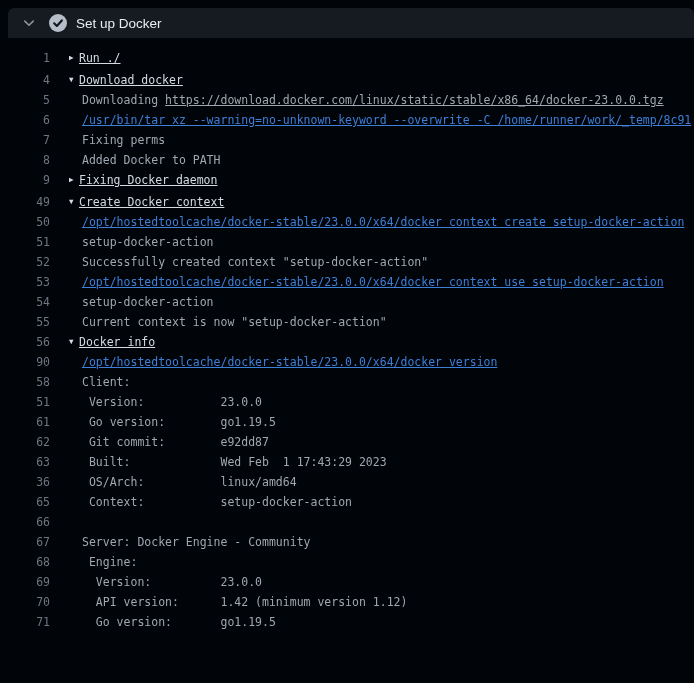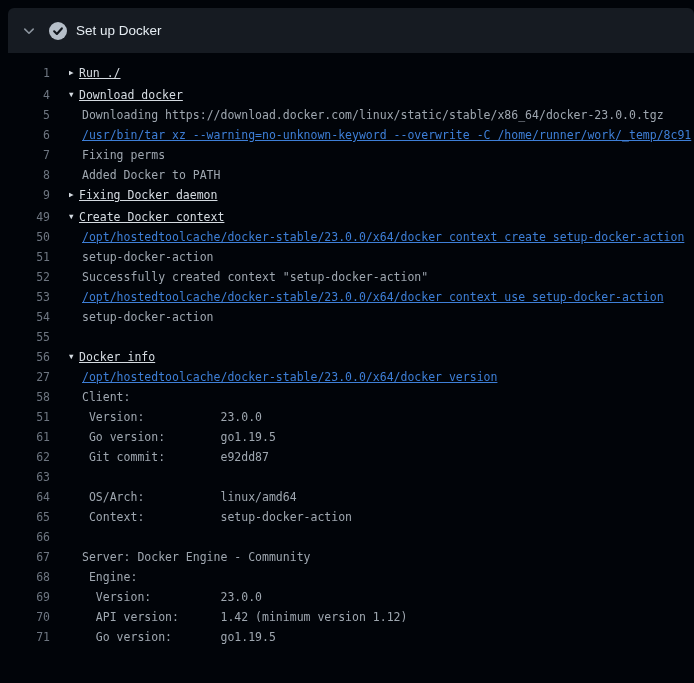--- a/index.html
+++ b/index.html
@@ -6,21 +6,21 @@
     margin: 0;
     padding: 0;
     width: 694px;
     height: 683px;
     background: #010409;
     overflow: hidden;
     font-family: "DejaVu Sans Mono", monospace;
   }
   .step-header {
     margin: 8px 0 0 8px;
-    height: 45px;
+    height: 30px;
     background: #161b22;
     border-radius: 6px 6px 0 0;
     display: flex;
     align-items: center;
     padding-left: 14px;
     box-sizing: border-box;
     cursor: pointer;
   }
   .chev { display: inline-flex; width: 14px; }
   .check { display: inline-flex; margin-left: 13px; }
@@ -51,21 +51,21 @@
     margin-left: 19px;
     width: 10px;
     flex: 0 0 10px;
     font-size: 7.5px;
     color: #d5dbe1;
     cursor: pointer;
   }
   .gtitle { color: #d5dbe1; text-decoration: underline; }
   .text { margin-left: 32px; color: #9fa7b0; }
   .cmd .text { color: #3e7fd7; text-decoration: underline; }
-  .link { cursor: pointer; }
+  .link { text-decoration: underline; cursor: pointer; }
 </style>
 </head>
 <body>
 
 <div class="step-header">
   <span class="chev">
     <svg width="14" height="14" viewBox="0 0 16 16">
       <path d="M3.2 5.8 8 10.6l4.8-4.8" fill="none" stroke="#8b949e" stroke-width="1.8" stroke-linecap="round" stroke-linejoin="round"></path>
     </svg>
   </span>
@@ -85,29 +85,29 @@
     <div class="row command cmd"><span class="num">6</span><span class="text">/usr/bin/tar xz --warning=no-unknown-keyword --overwrite -C /home/runner/work/_temp/8c91</span></div>
     <div class="row output"><span class="num">7</span><span class="text">Fixing perms</span></div>
     <div class="row output"><span class="num">8</span><span class="text">Added Docker to PATH</span></div>
     <div class="row group_collapsed"><span class="num">9</span><span class="expander">▶</span><span class="gtitle">Fixing Docker daemon</span></div>
     <div class="row group_expanded"><span class="num">49</span><span class="expander">▼</span><span class="gtitle">Create Docker context</span></div>
     <div class="row command cmd"><span class="num">50</span><span class="text">/opt/hostedtoolcache/docker-stable/23.0.0/x64/docker context create setup-docker-action</span></div>
     <div class="row output"><span class="num">51</span><span class="text">setup-docker-action</span></div>
     <div class="row output"><span class="num">52</span><span class="text">Successfully created context "setup-docker-action"</span></div>
     <div class="row command cmd"><span class="num">53</span><span class="text">/opt/hostedtoolcache/docker-stable/23.0.0/x64/docker context use setup-docker-action</span></div>
     <div class="row output"><span class="num">54</span><span class="text">setup-docker-action</span></div>
-    <div class="row output"><span class="num">55</span></div>
+    <div class="row output"><span class="num">55</span><span class="text">Current context is now "setup-docker-action"</span></div>
     <div class="row group_expanded"><span class="num">56</span><span class="expander">▼</span><span class="gtitle">Docker info</span></div>
-    <div class="row command cmd"><span class="num">27</span><span class="text">/opt/hostedtoolcache/docker-stable/23.0.0/x64/docker version</span></div>
+    <div class="row command cmd"><span class="num">90</span><span class="text">/opt/hostedtoolcache/docker-stable/23.0.0/x64/docker version</span></div>
     <div class="row output"><span class="num">58</span><span class="text">Client:</span></div>
     <div class="row output"><span class="num">51</span><span class="text"> Version:           23.0.0</span></div>
     <div class="row output"><span class="num">61</span><span class="text"> Go version:        go1.19.5</span></div>
     <div class="row output"><span class="num">62</span><span class="text"> Git commit:        e92dd87</span></div>
-    <div class="row output"><span class="num">63</span></div>
-    <div class="row output"><span class="num">64</span><span class="text"> OS/Arch:           linux/amd64</span></div>
+    <div class="row output"><span class="num">63</span><span class="text"> Built:             Wed Feb  1 17:43:29 2023</span></div>
+    <div class="row output"><span class="num">36</span><span class="text"> OS/Arch:           linux/amd64</span></div>
     <div class="row output"><span class="num">65</span><span class="text"> Context:           setup-docker-action</span></div>
     <div class="row output"><span class="num">66</span><span class="text"></span></div>
     <div class="row output"><span class="num">67</span><span class="text">Server: Docker Engine - Community</span></div>
     <div class="row output"><span class="num">68</span><span class="text"> Engine:</span></div>
     <div class="row output"><span class="num">69</span><span class="text">  Version:          23.0.0</span></div>
     <div class="row output"><span class="num">70</span><span class="text">  API version:      1.42 (minimum version 1.12)</span></div>
     <div class="row output"><span class="num">71</span><span class="text">  Go version:       go1.19.5</span></div>
   </div>
 
 </body></html>

